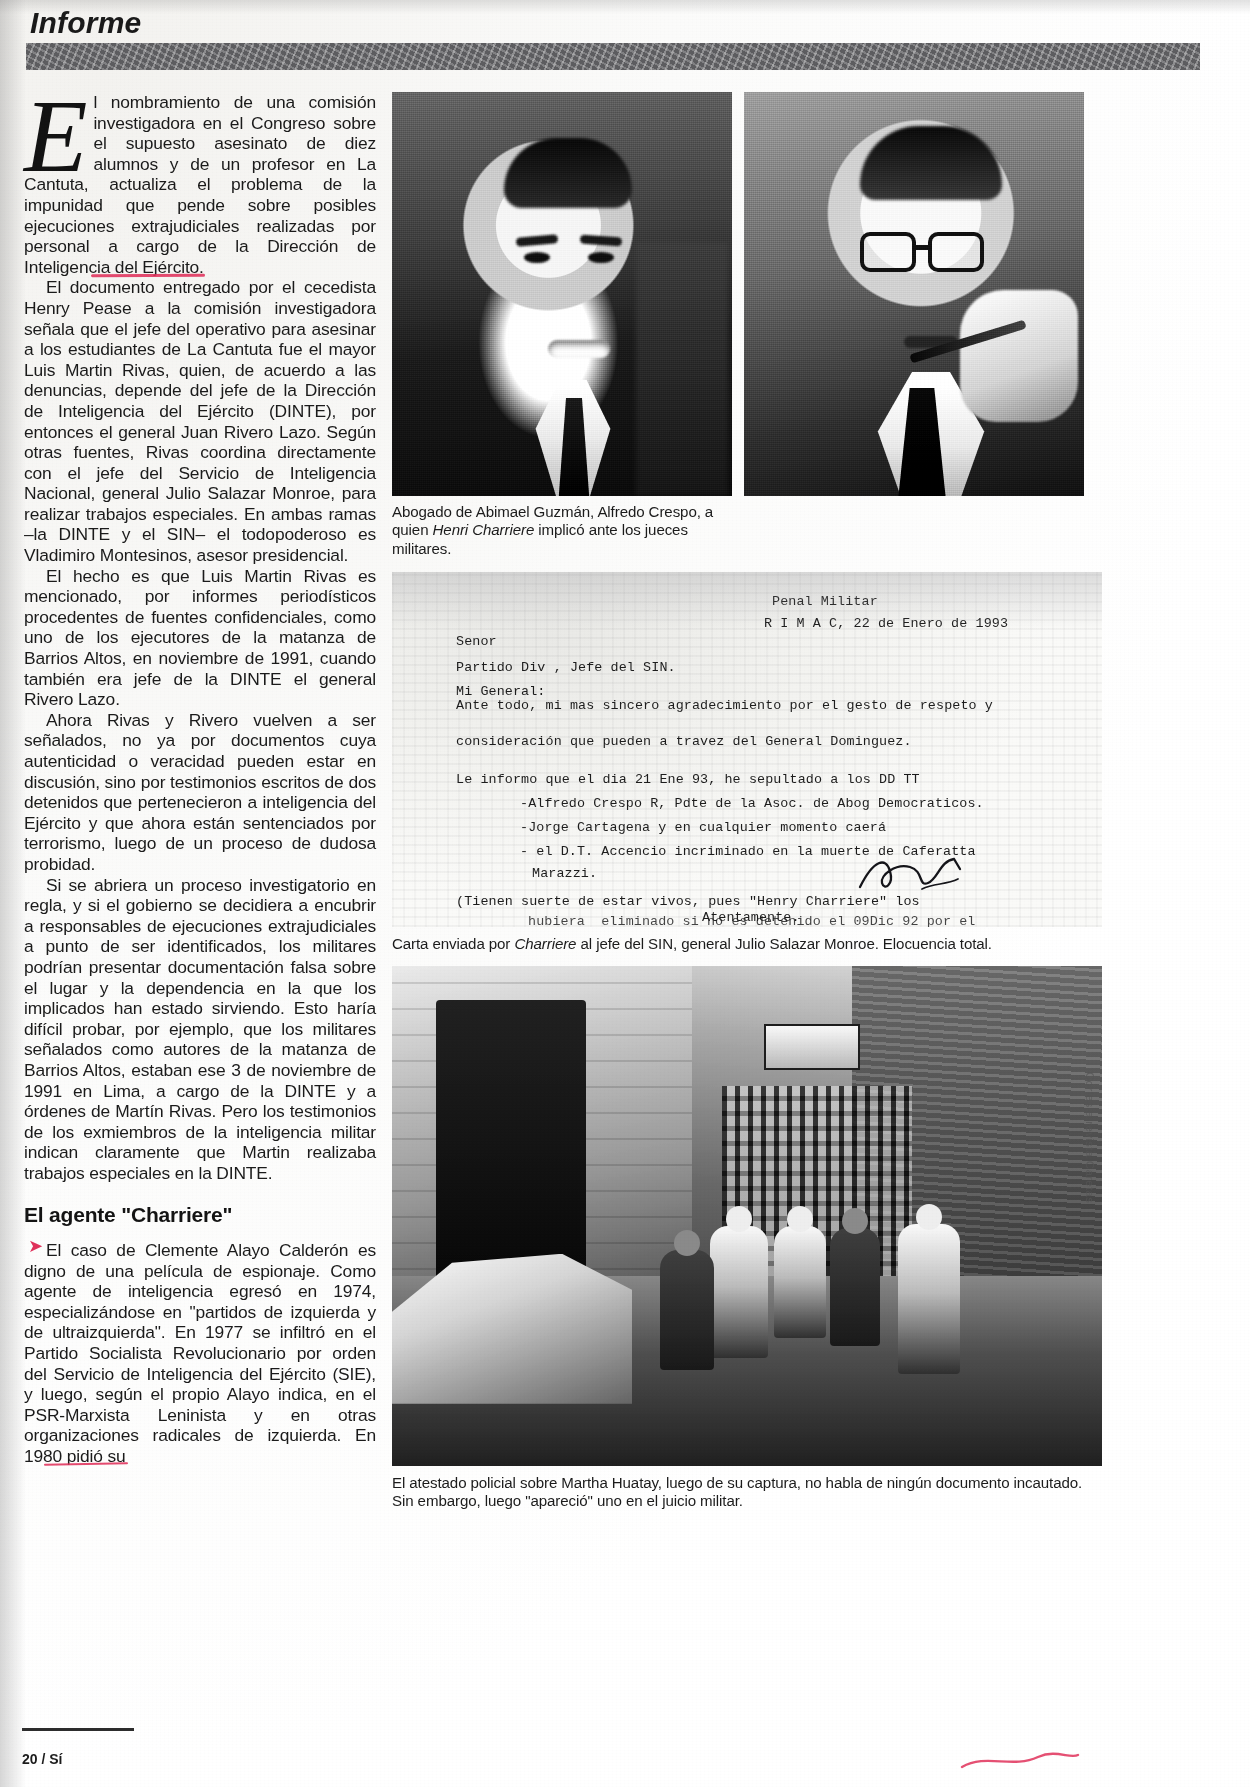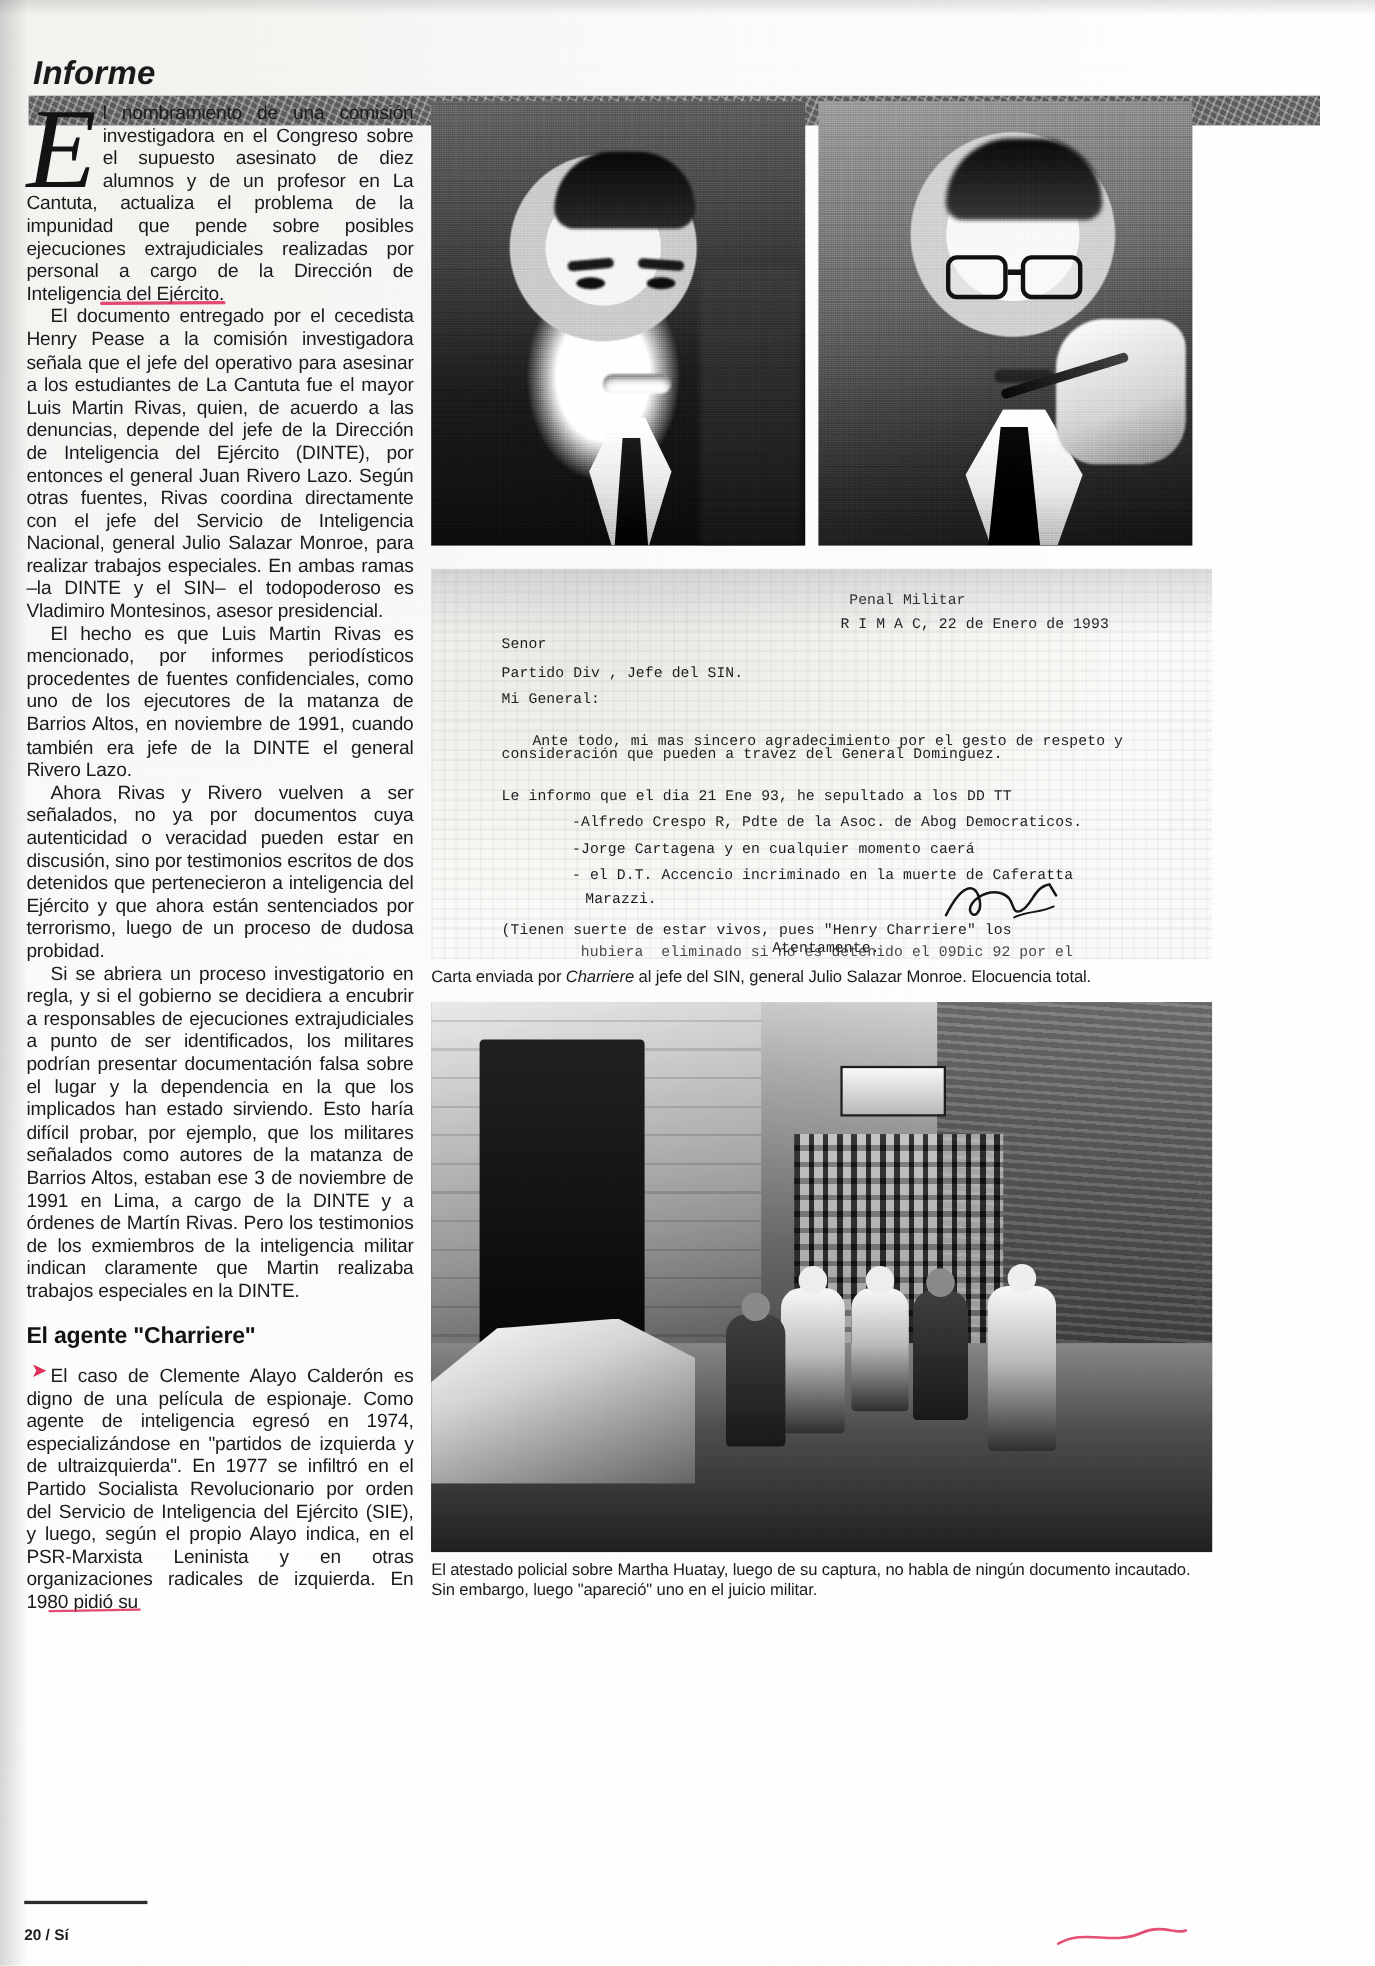--- a/index.html
+++ b/index.html
@@ -48,21 +48,20 @@
     width: 1200px;
   }
   .masthead-title {
     font-style: italic;
     font-weight: bold;
     font-size: 30px;
     letter-spacing: .2px;
     color: #1a1a1a;
     line-height: 1;
     padding-left: 6px;
-    margin-top: 44px;
   }
   .masthead-rule {
     margin-top: 5px;
     margin-left: 2px;
     height: 27px;
     width: 1174px;
     background:
       repeating-linear-gradient(112deg, rgba(255,255,255,.30) 0 2px, rgba(0,0,0,0) 2px 7px),
       repeating-linear-gradient(28deg, rgba(255,255,255,.22) 0 2px, rgba(0,0,0,0) 2px 6px),
       #5d5d60;
@@ -460,31 +459,32 @@
         <div class="pb-bridge"></div>
         <div class="pb-mouth"></div>
         <div class="pb-tie"></div>
         <div class="pb-hand"></div>
         <div class="pb-pen"></div>
         <div class="grain"></div>
       </div>
     </div>
 
     <div class="caption-row">
+      <div class="caption"><span>Abogado de Abimael Guzmán, Alfredo Crespo, a quien </span><i>Henri Charriere</i><span> implicó ante los jueces militares.</span></div>
     </div>
 
     <div class="letter">
       <div class="lt" style="left:380px; top:22px;">Penal Militar</div>
       <div class="lt" style="left:372px; top:44px;">R I M A C, 22 de Enero de 1993</div>
 
       <div class="lt" style="left:64px;  top:62px;">Senor</div>
       <div class="lt" style="left:64px;  top:88px;">Partido Div , Jefe del SIN.</div>
       <div class="lt" style="left:64px;  top:112px;">Mi General:</div>
 
-      <div class="lt" style="left:64px;  top:150px;margin-left:28px;">Ante todo, mi mas sincero agradecimiento por el gesto de respeto y</div>
+      <div class="lt" style="left:64px;  top:126px;">Ante todo, mi mas sincero agradecimiento por el gesto de respeto y</div>
       <div class="lt" style="left:64px;  top:162px;">consideración que pueden a travez del General Dominguez.</div>
 
       <div class="lt" style="left:64px;  top:200px;">Le informo que el dia 21 Ene 93, he sepultado a los DD TT</div>
 
       <div class="lt" style="left:128px; top:224px;">-Alfredo Crespo R, Pdte de la Asoc. de Abog Democraticos.</div>
       <div class="lt" style="left:128px; top:248px;">-Jorge Cartagena y en cualquier momento caerá</div>
       <div class="lt" style="left:128px; top:272px;">- el D.T. Accencio incriminado en la muerte de Caferatta</div>
       <div class="lt" style="left:140px; top:294px;">Marazzi.</div>
 
       <div class="lt" style="left:64px;  top:322px;">(Tienen suerte de estar vivos, pues "Henry Charriere" los</div>

